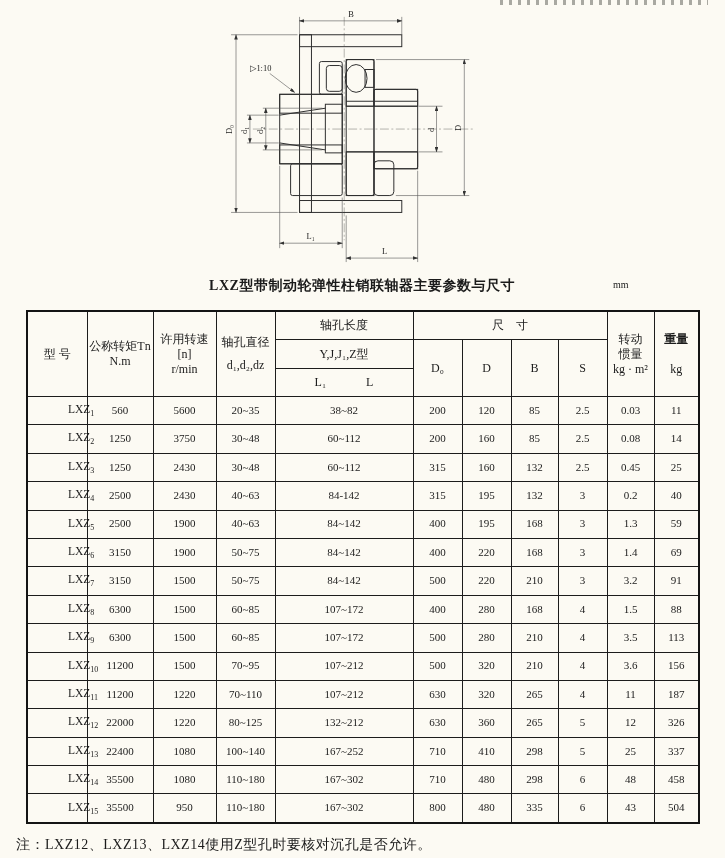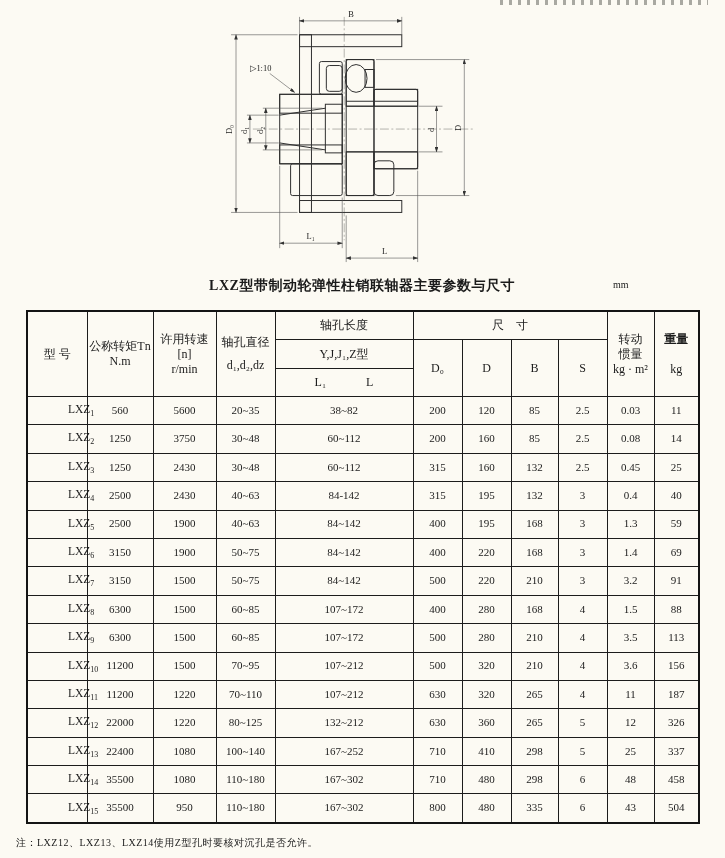--- a/index.html
+++ b/index.html
@@ -27,21 +27,21 @@
   table.spec thead th{font-size:12px;}
   tr.h1 th{height:27px;} tr.h2 th{height:28px;text-align:center;} tr.h3 th{height:27px;}
   table.spec tbody td{height:27.4px;font-size:11px;}
   .stack{display:flex;flex-direction:column;justify-content:center;align-items:center;}
   .gap-md > :first-child{margin-bottom:8px;}
   .gap-sm > :first-child{margin-bottom:15px;font-weight:bold;}
   .l1l-cell{display:flex;justify-content:center;gap:40px;}
   td.model sub, .model sub{font-size:8px;}
   table.spec tbody td:first-child{font-size:11.5px;padding-left:40px;}
 
-  .footnote{position:absolute;top:836px;left:16px;font-size:10px;letter-spacing:.5px;}
+  .footnote{position:absolute;top:836px;left:16px;font-size:14px;letter-spacing:.5px;}
 
   
   .oln{fill:none;stroke:#2e2e2e;stroke-width:1;}
   .thin{stroke:#555;stroke-width:.6;fill:none;}
   .dimtxt{font-family:"Liberation Serif",serif;font-size:8.5px;fill:#222;}
   .cl{stroke:#7a7a74;stroke-width:.55;fill:none;stroke-dasharray:9 2.5 2 2.5;}
 </style>
 </head>
 <body>
 
@@ -278,21 +278,21 @@
         <tr>
           <td class="model"><span>LXZ</span><sub>4</sub></td>
           <td>2500</td>
           <td>2430</td>
           <td>40~63</td>
           <td>84-142</td>
           <td>315</td>
           <td>195</td>
           <td>132</td>
           <td>3</td>
-          <td>0.4</td>
+          <td>0.2</td>
           <td>40</td>
         </tr>
         <tr>
           <td class="model"><span>LXZ</span><sub>5</sub></td>
           <td>2500</td>
           <td>1900</td>
           <td>40~63</td>
           <td>84~142</td>
           <td>400</td>
           <td>195</td>

